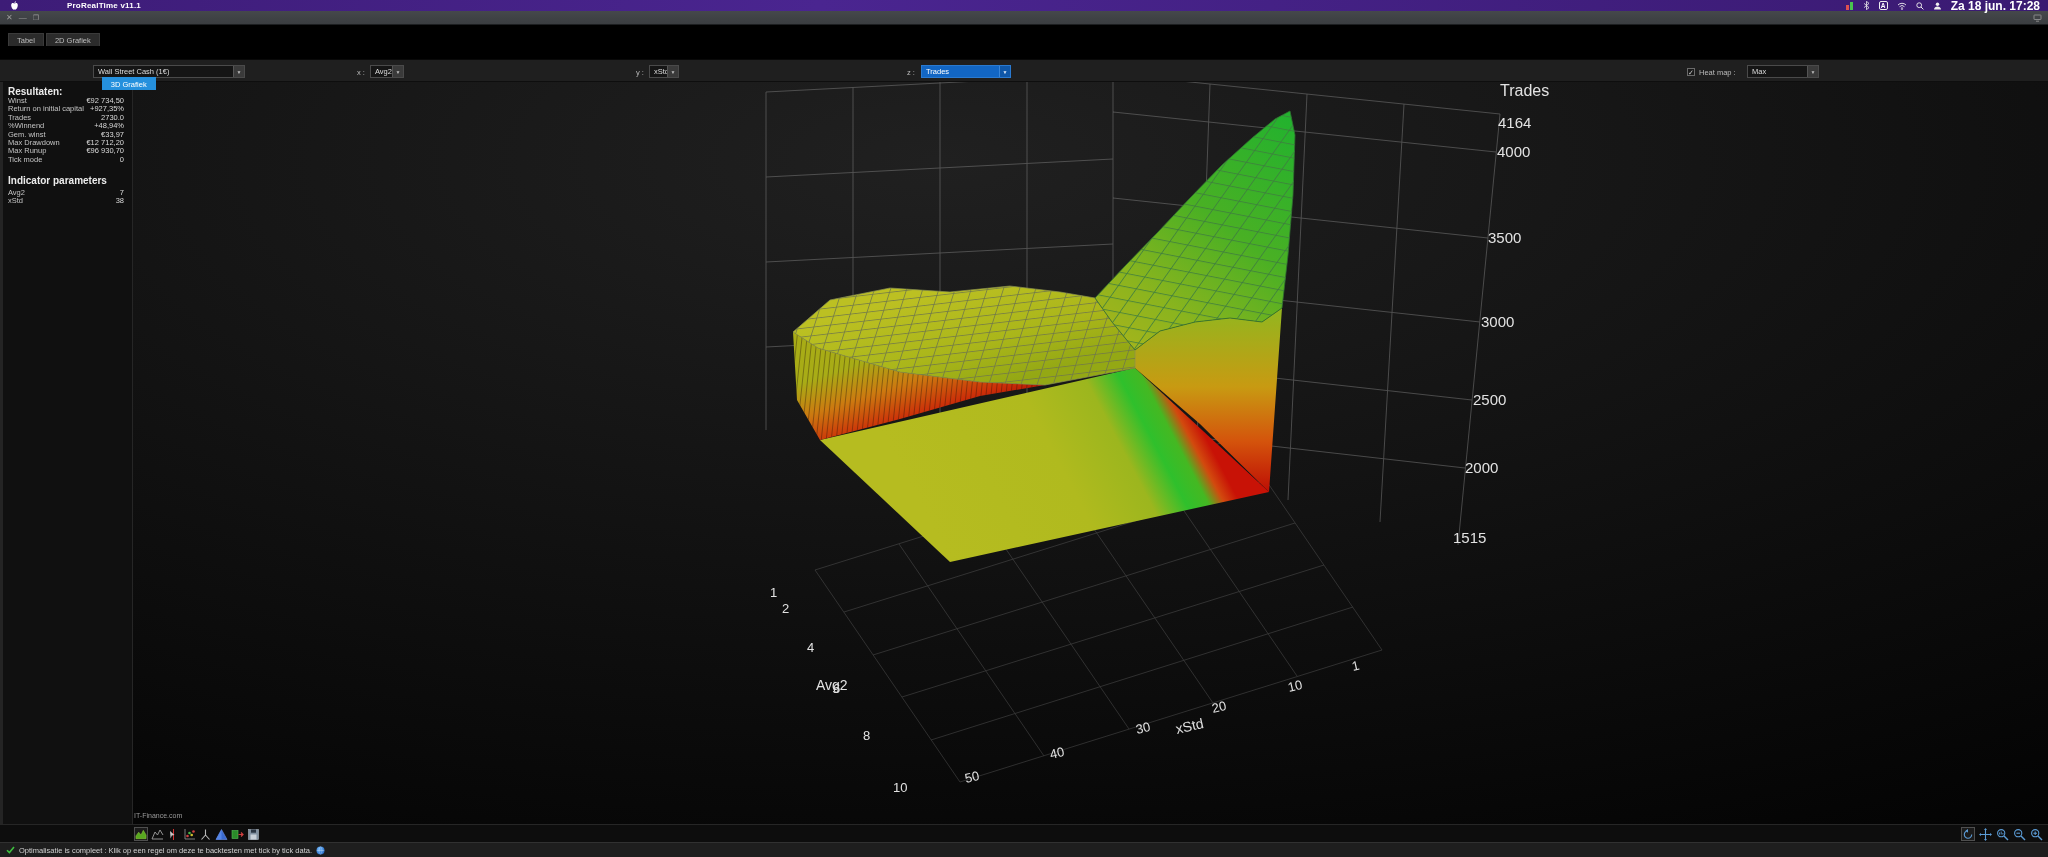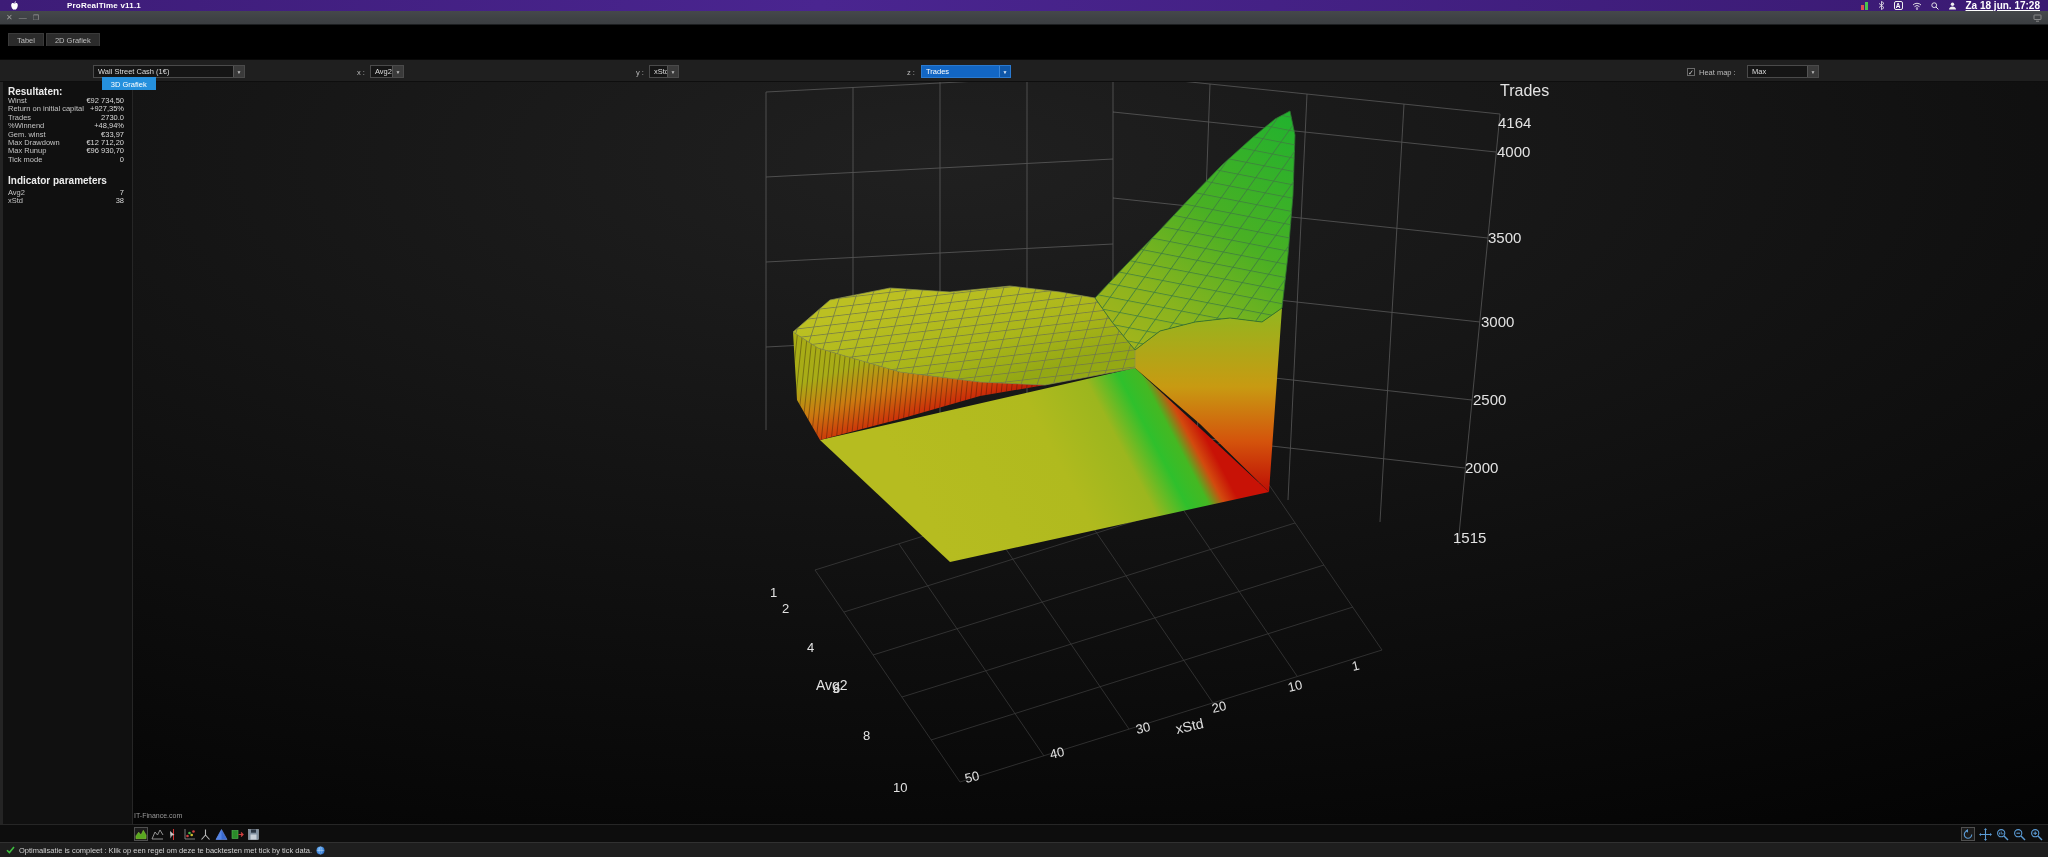--- a/index.html
+++ b/index.html
@@ -5,21 +5,21 @@
   * { margin:0; padding:0; box-sizing:border-box; }
   html,body { width:2048px; height:857px; background:#000; overflow:hidden;
     font-family:"Liberation Sans", sans-serif; }
 
   
   #menubar { position:absolute; left:0; top:0; width:2048px; height:11px;
     background:linear-gradient(90deg,#3d1c77,#4a2590 40%,#3a1a72);
     display:flex; align-items:center; color:#fff; z-index:40; }
   #menubar .appname { font-size:8px; font-weight:bold; margin-left:8px; letter-spacing:.2px;padding-left:40px; }
   #menubar .right { margin-left:auto; display:flex; align-items:center; gap:9px; padding-right:8px; }
-  #menubar .clock { font-size:10px; font-weight:600; white-space:nowrap;text-decoration:underline; }
+  #menubar .clock { font-size:12px; font-weight:600; white-space:nowrap; }
   .kbdbox { width:9px; height:9px; border:1px solid #eee; border-radius:2px; font-size:6.5px;
     display:flex; align-items:center; justify-content:center; color:#fff; font-weight:bold; }
 
   
   #titlebar { position:absolute; left:0; top:11px; width:2048px; height:14px;
     background:linear-gradient(#45484b,#3a3d40); border-bottom:1px solid #1c1e20;
     display:flex; align-items:center; color:#c9c9c9; z-index:39; }
   #titlebar .wctrl { font-size:8px; color:#9b9b9b; margin-left:6px; cursor:default; }
   #titlebar .center { position:absolute; left:0; right:0; display:flex; justify-content:center;
     align-items:center; gap:4px; }

